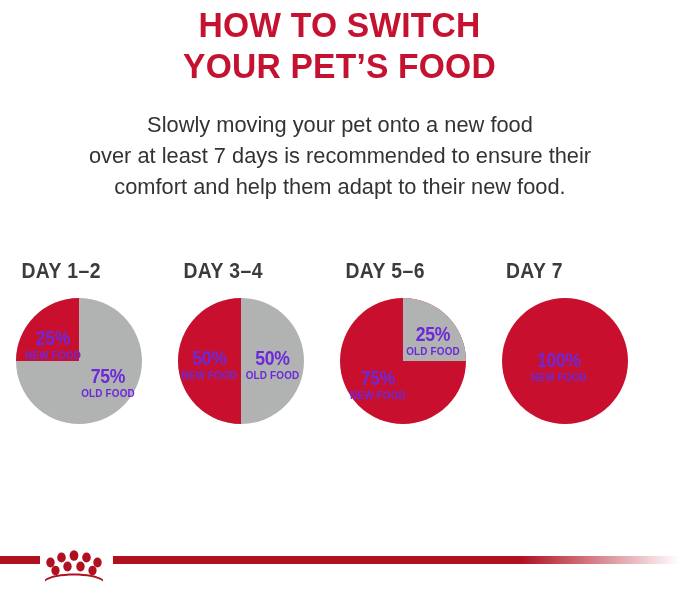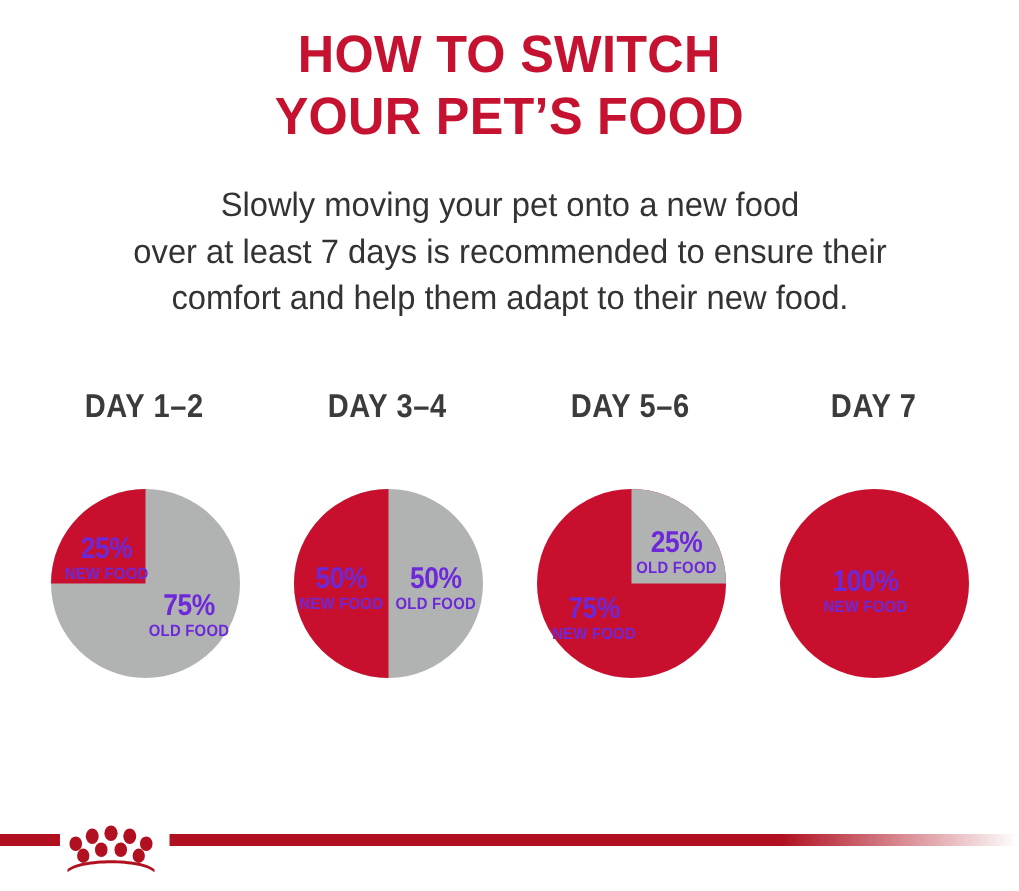--- a/index.html
+++ b/index.html
@@ -10,21 +10,21 @@
     width: 679px;
     height: 594px;
     background: #ffffff;
     font-family: "Liberation Sans", sans-serif;
     overflow: hidden;
     position: relative;
   }
 
   
   .header {
-    padding-top: 16px;
+    padding-top: 4px;
     text-align: center;
   }
   .title {
     color: #C41230;
     font-family: "Liberation Sans", sans-serif;
     font-weight: bold;
     font-size: 35px;
     line-height: 1.18;
     letter-spacing: 0.2px;
     transform: scaleX(0.96);
@@ -52,22 +52,21 @@
     left: 0;
     width: 679px;
     display: flex;
     justify-content: center;
     align-items: flex-start;
   }
   .pie-cell {
     width: 162px;
     display: flex;
     flex-direction: column;
-    align-items: center;
-    gap: 28px;
+    align-items: flex-start;
   }
   .day-label {
     color: #3B3B3B;
     font-size: 22px;
     font-weight: bold;
     letter-spacing: 0.5px;
     transform: scaleX(0.88);
     white-space: nowrap;
     margin-bottom: 14px;
   }

